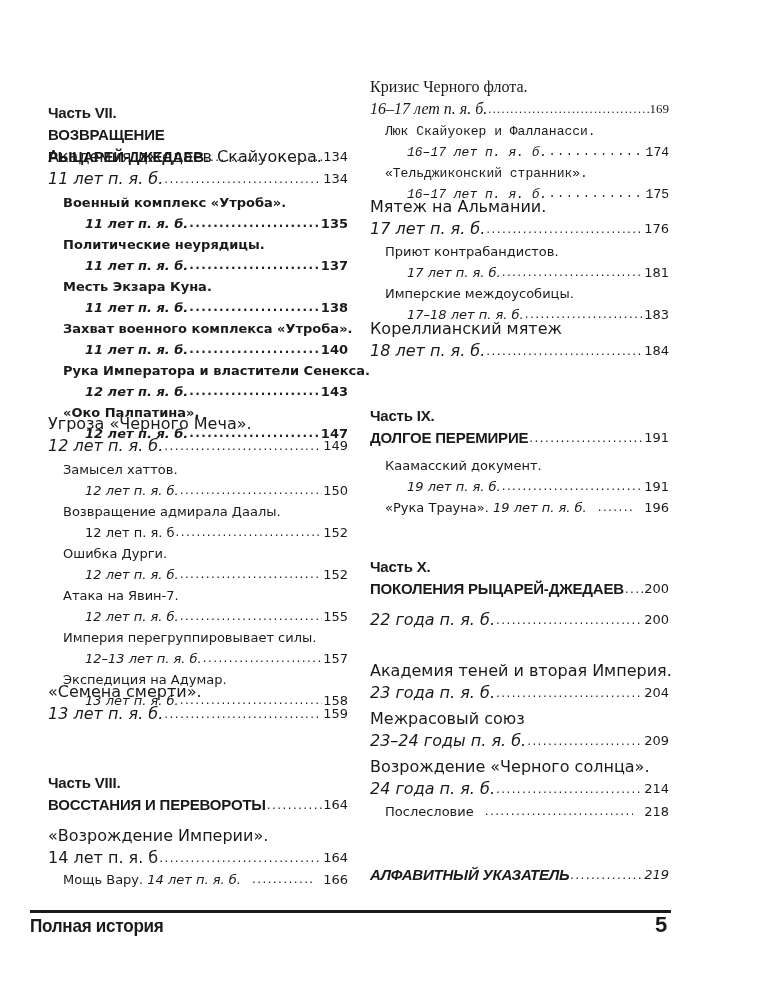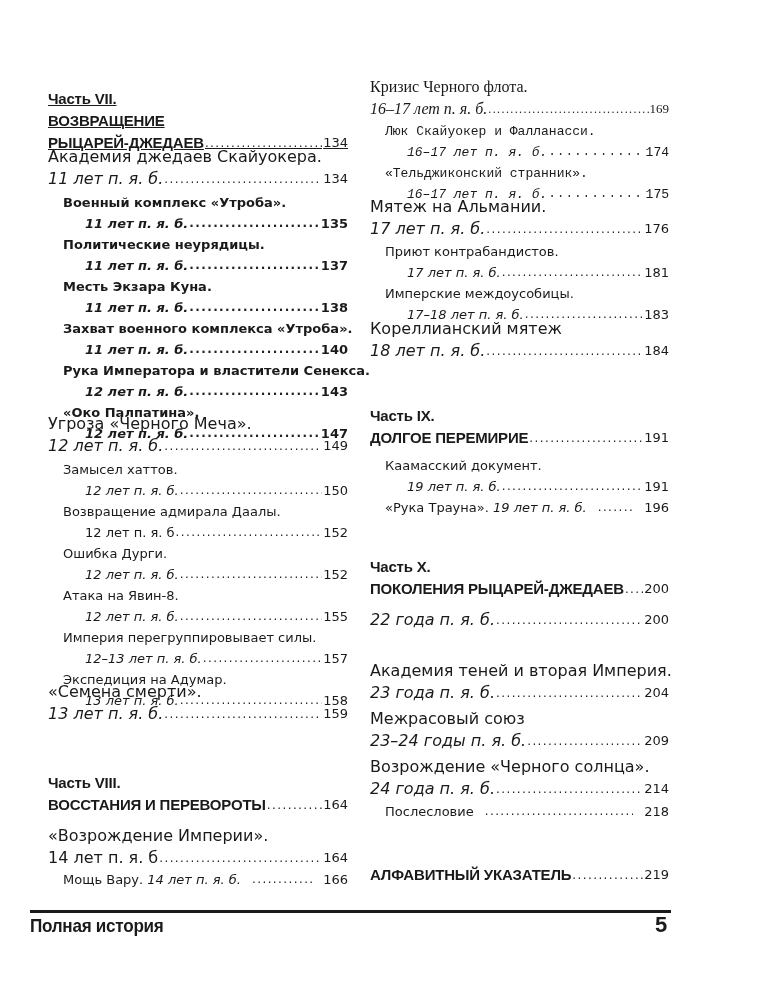--- a/index.html
+++ b/index.html
@@ -91,21 +91,21 @@
       font-family: "Liberation Sans", sans-serif;
       font-weight: bold;
       font-size: 22px;
     }
   </style>
 </head>
 <body>
 
 <div class="col" id="col-left">
 
-  <div class="block" style="top:88px;text-decoration:underline;">
+  <div class="block" style="top:102px;">
     <div class="part-label">Часть VII.</div>
     <div class="part-label">ВОЗВРАЩЕНИЕ</div>
     <div class="row part-name-row">
       <span class="lbl">РЫЦАРЕЙ-ДЖЕДАЕВ</span>
       <span class="dots"></span>
       <span class="pg">134</span>
     </div>
   </div>
 
   <div class="block" style="top:146px;">
@@ -196,21 +196,21 @@
     </div>
     <div>
       <div class="sub-title title">Ошибка Дурги.</div>
       <div class="row sub-row">
         <span class="lbl">12 лет п. я. б.</span>
         <span class="dots"></span>
         <span class="pg">152</span>
       </div>
     </div>
     <div>
-      <div class="sub-title title">Атака на Явин-8.</div>
+      <div class="sub-title title">Атака на Явин-7.</div>
       <div class="row sub-row">
         <span class="lbl">12 лет п. я. б.</span>
         <span class="dots"></span>
         <span class="pg">155</span>
       </div>
     </div>
     <div>
       <div class="sub-title title">Империя перегруппировывает силы.</div>
       <div class="row sub-row">
         <span class="lbl">12–13 лет п. я. б.</span>
@@ -402,21 +402,21 @@
   </div>
 
   <div class="block" style="top:801px;">
     <div class="row sub-inline">
       <span class="lbl">Послесловие</span>
       <span class="dots"></span>
       <span class="pg">218</span>
     </div>
   </div>
 
-  <div class="block" style="top:864px;">
+  <div class="block" style="top:864px;font-style:italic;">
     <div class="row part-name-row">
       <span class="lbl">АЛФАВИТНЫЙ УКАЗАТЕЛЬ</span>
       <span class="dots"></span>
       <span class="pg">219</span>
     </div>
   </div>
 </div>
 
 <div id="footer-rule"></div>
 <div id="footer-title">Полная история</div>

